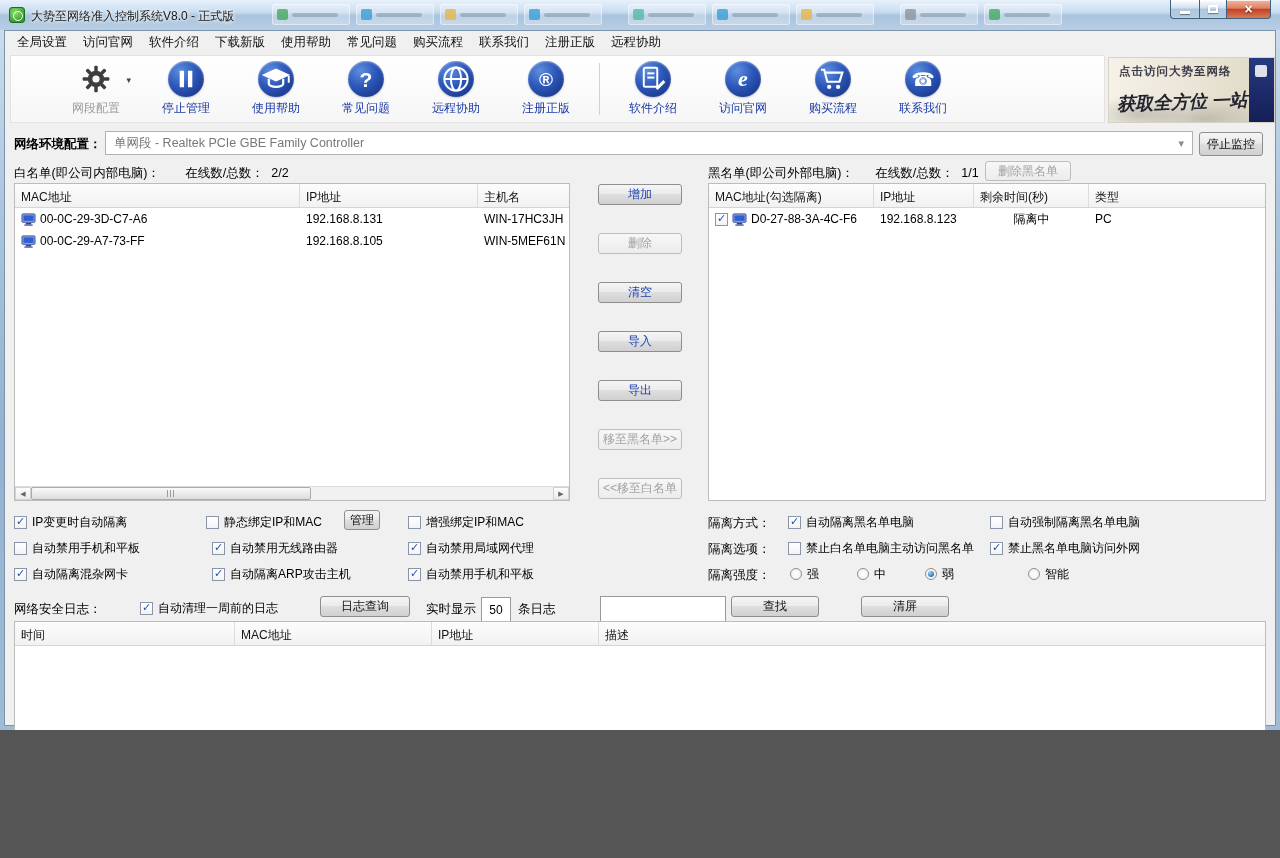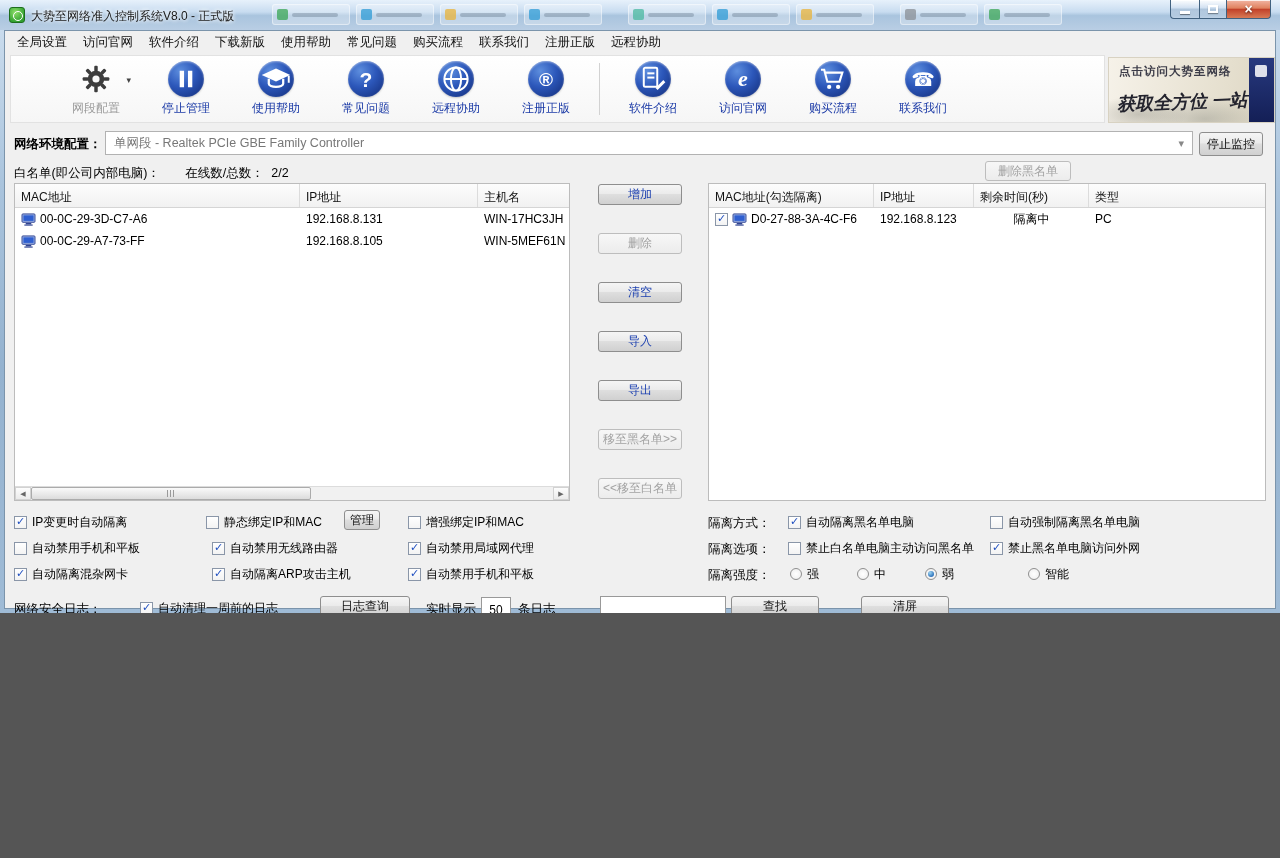--- a/index.html
+++ b/index.html
@@ -1,19 +1,19 @@
 <!DOCTYPE html>
 <html><head>
 <meta charset="utf-8">
 <style>
   * { margin:0; padding:0; box-sizing:border-box; }
   html,body { width:1280px; height:858px; overflow:hidden; }
   body { font-family:"Liberation Sans","DejaVu Sans",sans-serif; background:#555; }
 
-  .window { position:relative; width:1280px; height:613px; overflow:hidden;
+  .window { position:relative; width:1280px; height:730px; overflow:hidden;
     background:linear-gradient(180deg,#cfe0f0 0%,#aac4dd 30%,#94b2cf 60%,#9fbbd6 100%); }
 
   
   .titlebar { position:absolute; left:0; top:0; width:1280px; height:30px;
     background:linear-gradient(180deg,#e7f1fb 0%,#c8dcf0 40%,#a9c4de 52%,#b9cee4 100%); }
   .app-icon { position:absolute; left:9px; top:7px; width:16px; height:16px; border-radius:3px;
     background:radial-gradient(circle at 38% 32%, #8fe06a, #2f9e2f 75%); border:1px solid #1d6e1d; }
   .app-icon::after { content:""; position:absolute; left:3px; top:3px; width:8px; height:8px;
     border:1.5px solid #fff; border-radius:50%; }
   .title-text { position:absolute; left:31px; top:8px; font-size:12px; color:#1a1a1a;
@@ -363,20 +363,25 @@
     </div>
 
     <button class="win-btn blue" style="left:593px; top:153px; width:84px">增加</button>
     <button class="win-btn blue disabled" style="left:593px; top:202px; width:84px">删除</button>
     <button class="win-btn blue" style="left:593px; top:251px; width:84px">清空</button>
     <button class="win-btn blue" style="left:593px; top:300px; width:84px">导入</button>
     <button class="win-btn blue" style="left:593px; top:349px; width:84px">导出</button>
     <button class="win-btn blue disabled" style="left:593px; top:398px; width:84px">移至黑名单&gt;&gt;</button>
     <button class="win-btn blue disabled" style="left:593px; top:447px; width:84px">&lt;&lt;移至白名单</button>
 
+    <div class="text-label" style="left:703px; top:134px">
+      <span>黑名单(即公司外部电脑)：</span>
+      <span style="margin-left:18px">在线数/总数：</span>
+      <span style="margin-left:4px">1/1</span>
+    </div>
     <button class="win-btn disabled" style="left:980px; top:130px; width:86px; height:20px; line-height:18px">删除黑名单</button>
 
     <div class="data-table" style="left:703px; top:152px; width:558px; height:318px">
       <div class="thead">
         <div class="th" style="width:165px">MAC地址(勾选隔离)</div>
         <div class="th" style="width:100px">IP地址</div>
         <div class="th" style="width:115px">剩余时间(秒)</div>
         <div class="th last">类型</div>
       </div>
       <div class="trow">

